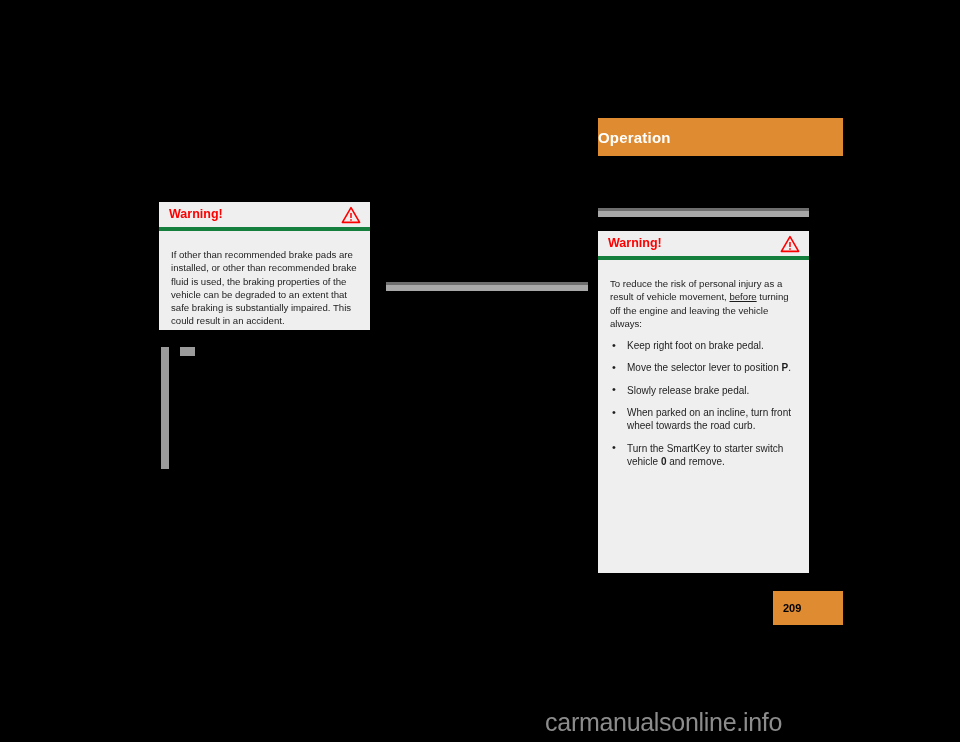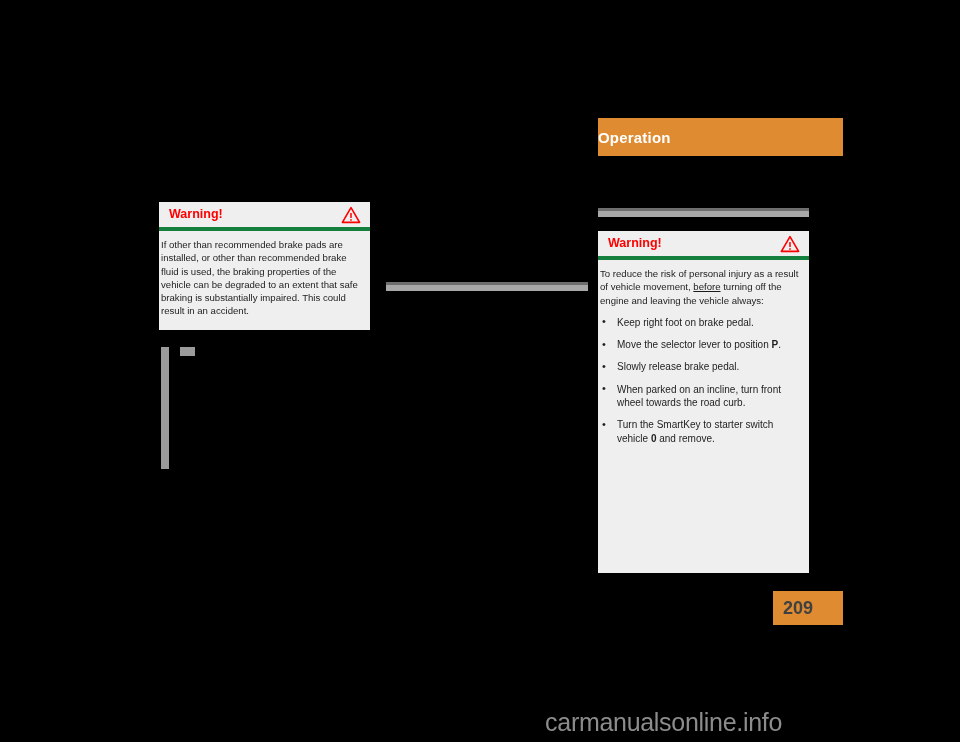--- a/index.html
+++ b/index.html
@@ -45,22 +45,22 @@
     top: 591px;
     width: 70px;
     height: 34px;
     background: #de8b32;
     display: flex;
     align-items: center;
     box-sizing: border-box;
     padding-left: 10px;
   }
   .page-tab-label {
-    color: #404040;
-    font-size: 18px;
+    color: #000000;
+    font-size: 11px;
     font-weight: bold;
     line-height: 1;
   }
 
   
   .divider {
     position: absolute;
     height: 9px;
     background: #a8a8a8;
     border-top: 3px solid #6e6e6e;
@@ -103,22 +103,23 @@
     box-sizing: border-box;
   }
   .warning-title {
     color: #ff0000;
     font-size: 12.5px;
     font-weight: bold;
     line-height: 1;
   }
   .warning-icon { display: block; line-height: 0; }
   .warning-body {
-    padding: 7px 10px 8px 2px;
-    box-sizing: border-box;
+    padding: 7px 10px 8px 12px;
+    box-sizing: border-box;
+    margin-top: 10px;
   }
   .warning-body p {
     margin: 0 0 9px 0;
     font-size: 9.6px;
     line-height: 13.3px;
     color: #1d1d1d;
   }
   .warning-body p:last-child { margin-bottom: 0; }
   .warning-body .u { text-decoration: underline; }
   .warning-body .b { font-weight: bold; }

